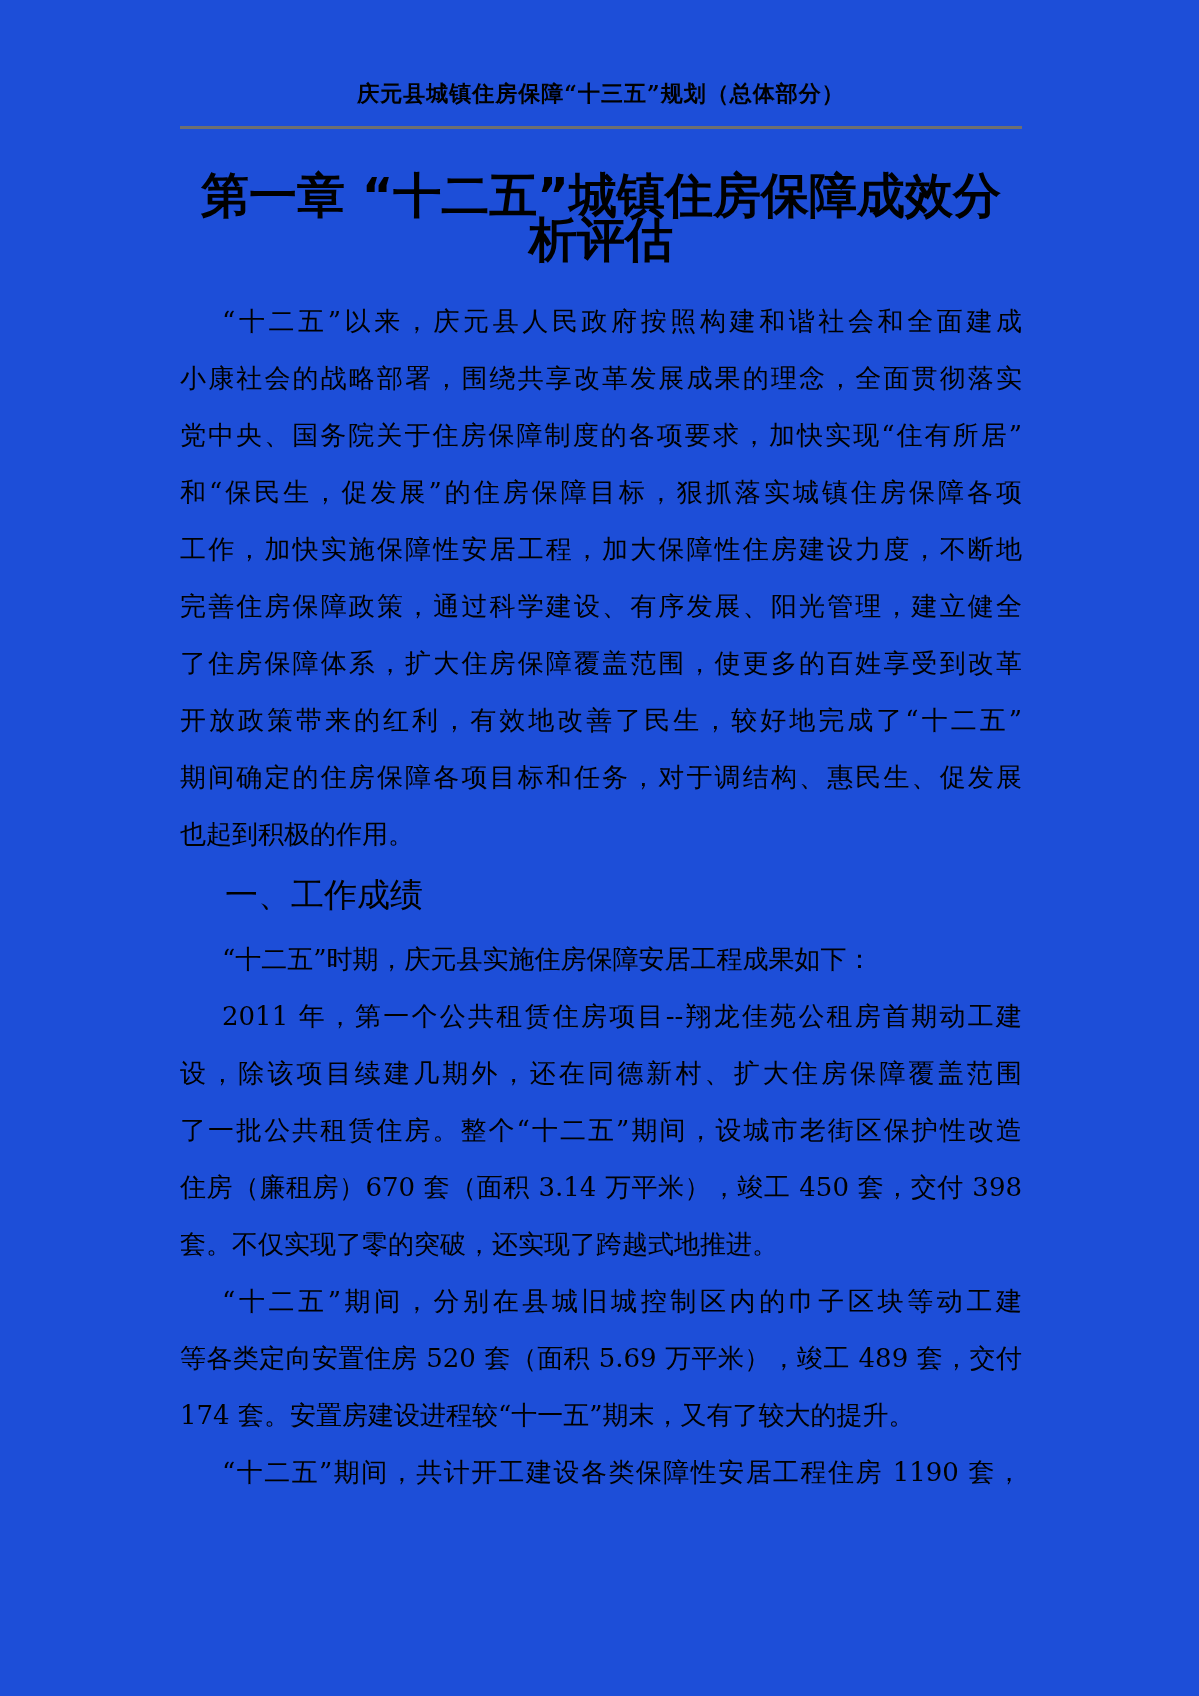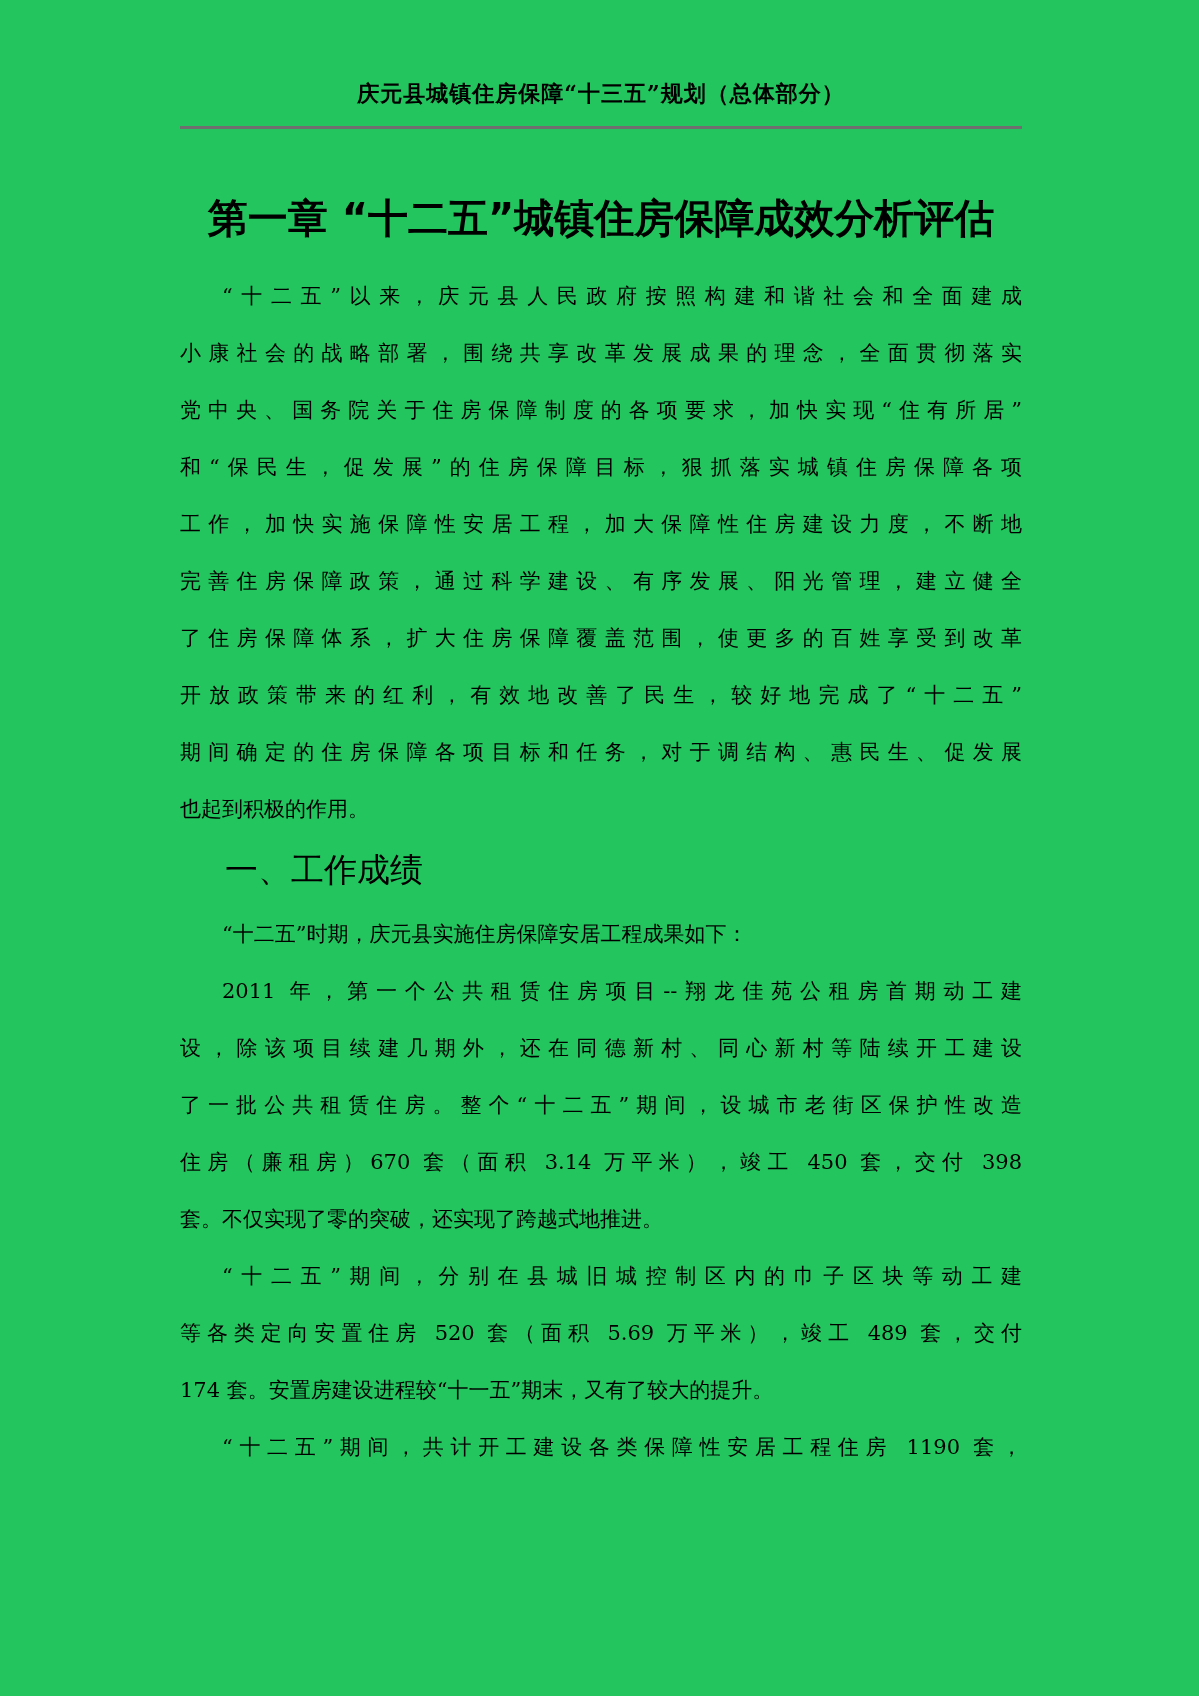--- a/index.html
+++ b/index.html
@@ -1,20 +1,20 @@
 <!DOCTYPE html>
 <html lang="zh"><head>
 <meta charset="utf-8">
 <style>
   html, body { margin: 0; padding: 0; background: #e8e8e8; }
   .page {
     position: relative;
     width: 1199px;
     height: 1696px;
-    background: #22c55e;
+    background: #1d4ed8;
     margin: 0 auto;
     overflow: hidden;
     color: #000;
     font-family: "DejaVu Serif", "Liberation Serif", serif;
   }
   .column {
     position: absolute;
     left: 180px;
     top: 80px;
     width: 842px;
@@ -22,31 +22,31 @@
   .doc-header {
     text-align: center;
     font-size: 22px;
     font-weight: 700;
     line-height: 26px;
     letter-spacing: 1px;
     padding-bottom: 20px;
     border-bottom: 3px solid #6f6f6f;
   }
   .chapter-title {
-    margin-top: 67px;
+    margin-top: 44px;
     text-align: center;
     font-family: "DejaVu Sans", "Liberation Sans", sans-serif;
     font-weight: 700;
-    font-size: 40px;
+    font-size: 48px;
     line-height: 44px;
   }
   .body-text { margin-top: 28px; }
   .para { margin: 0; }
   .line {
-    font-size: 21px;
+    font-size: 26px;
     line-height: 57px;
     text-align: justify;
     white-space: normal;
   }
   .line.fill { text-align-last: justify; }
   .para .line:first-child { text-indent: 42px; }
   .section-heading {
     margin: 12px 0 0 0;
     padding-left: 45px;
     font-family: "DejaVu Sans", "Liberation Sans", sans-serif;
@@ -93,21 +93,21 @@
       <h2 class="section-heading">一、工作成绩</h2>
 
 
       <div class="spacer-after-subsection"></div>
 
       <div class="para">
           <div class="line">“十二五”时期，庆元县实施住房保障安居工程成果如下：</div>
         </div>
       <div class="para">
           <div class="line fill">2011 年，第一个公共租赁住房项目--翔龙佳苑公租房首期动工建</div>
-          <div class="line fill">设，除该项目续建几期外，还在同德新村、同心新村等陆续开工建设</div>
+          <div class="line fill">设，除该项目续建几期外，还在同德新村、扩大住房保障覆盖范围</div>
           <div class="line fill">了一批公共租赁住房。整个“十二五”期间，设城市老街区保护性改造</div>
           <div class="line fill">住房（廉租房）670 套（面积 3.14 万平米），竣工 450 套，交付 398</div>
           <div class="line">套。不仅实现了零的突破，还实现了跨越式地推进。</div>
         </div>
       <div class="para">
           <div class="line fill">“十二五”期间，分别在县城旧城控制区内的巾子区块等动工建</div>
           <div class="line fill">等各类定向安置住房 520 套（面积 5.69 万平米），竣工 489 套，交付</div>
           <div class="line">174 套。安置房建设进程较“十一五”期末，又有了较大的提升。</div>
         </div>
       <div class="para">

